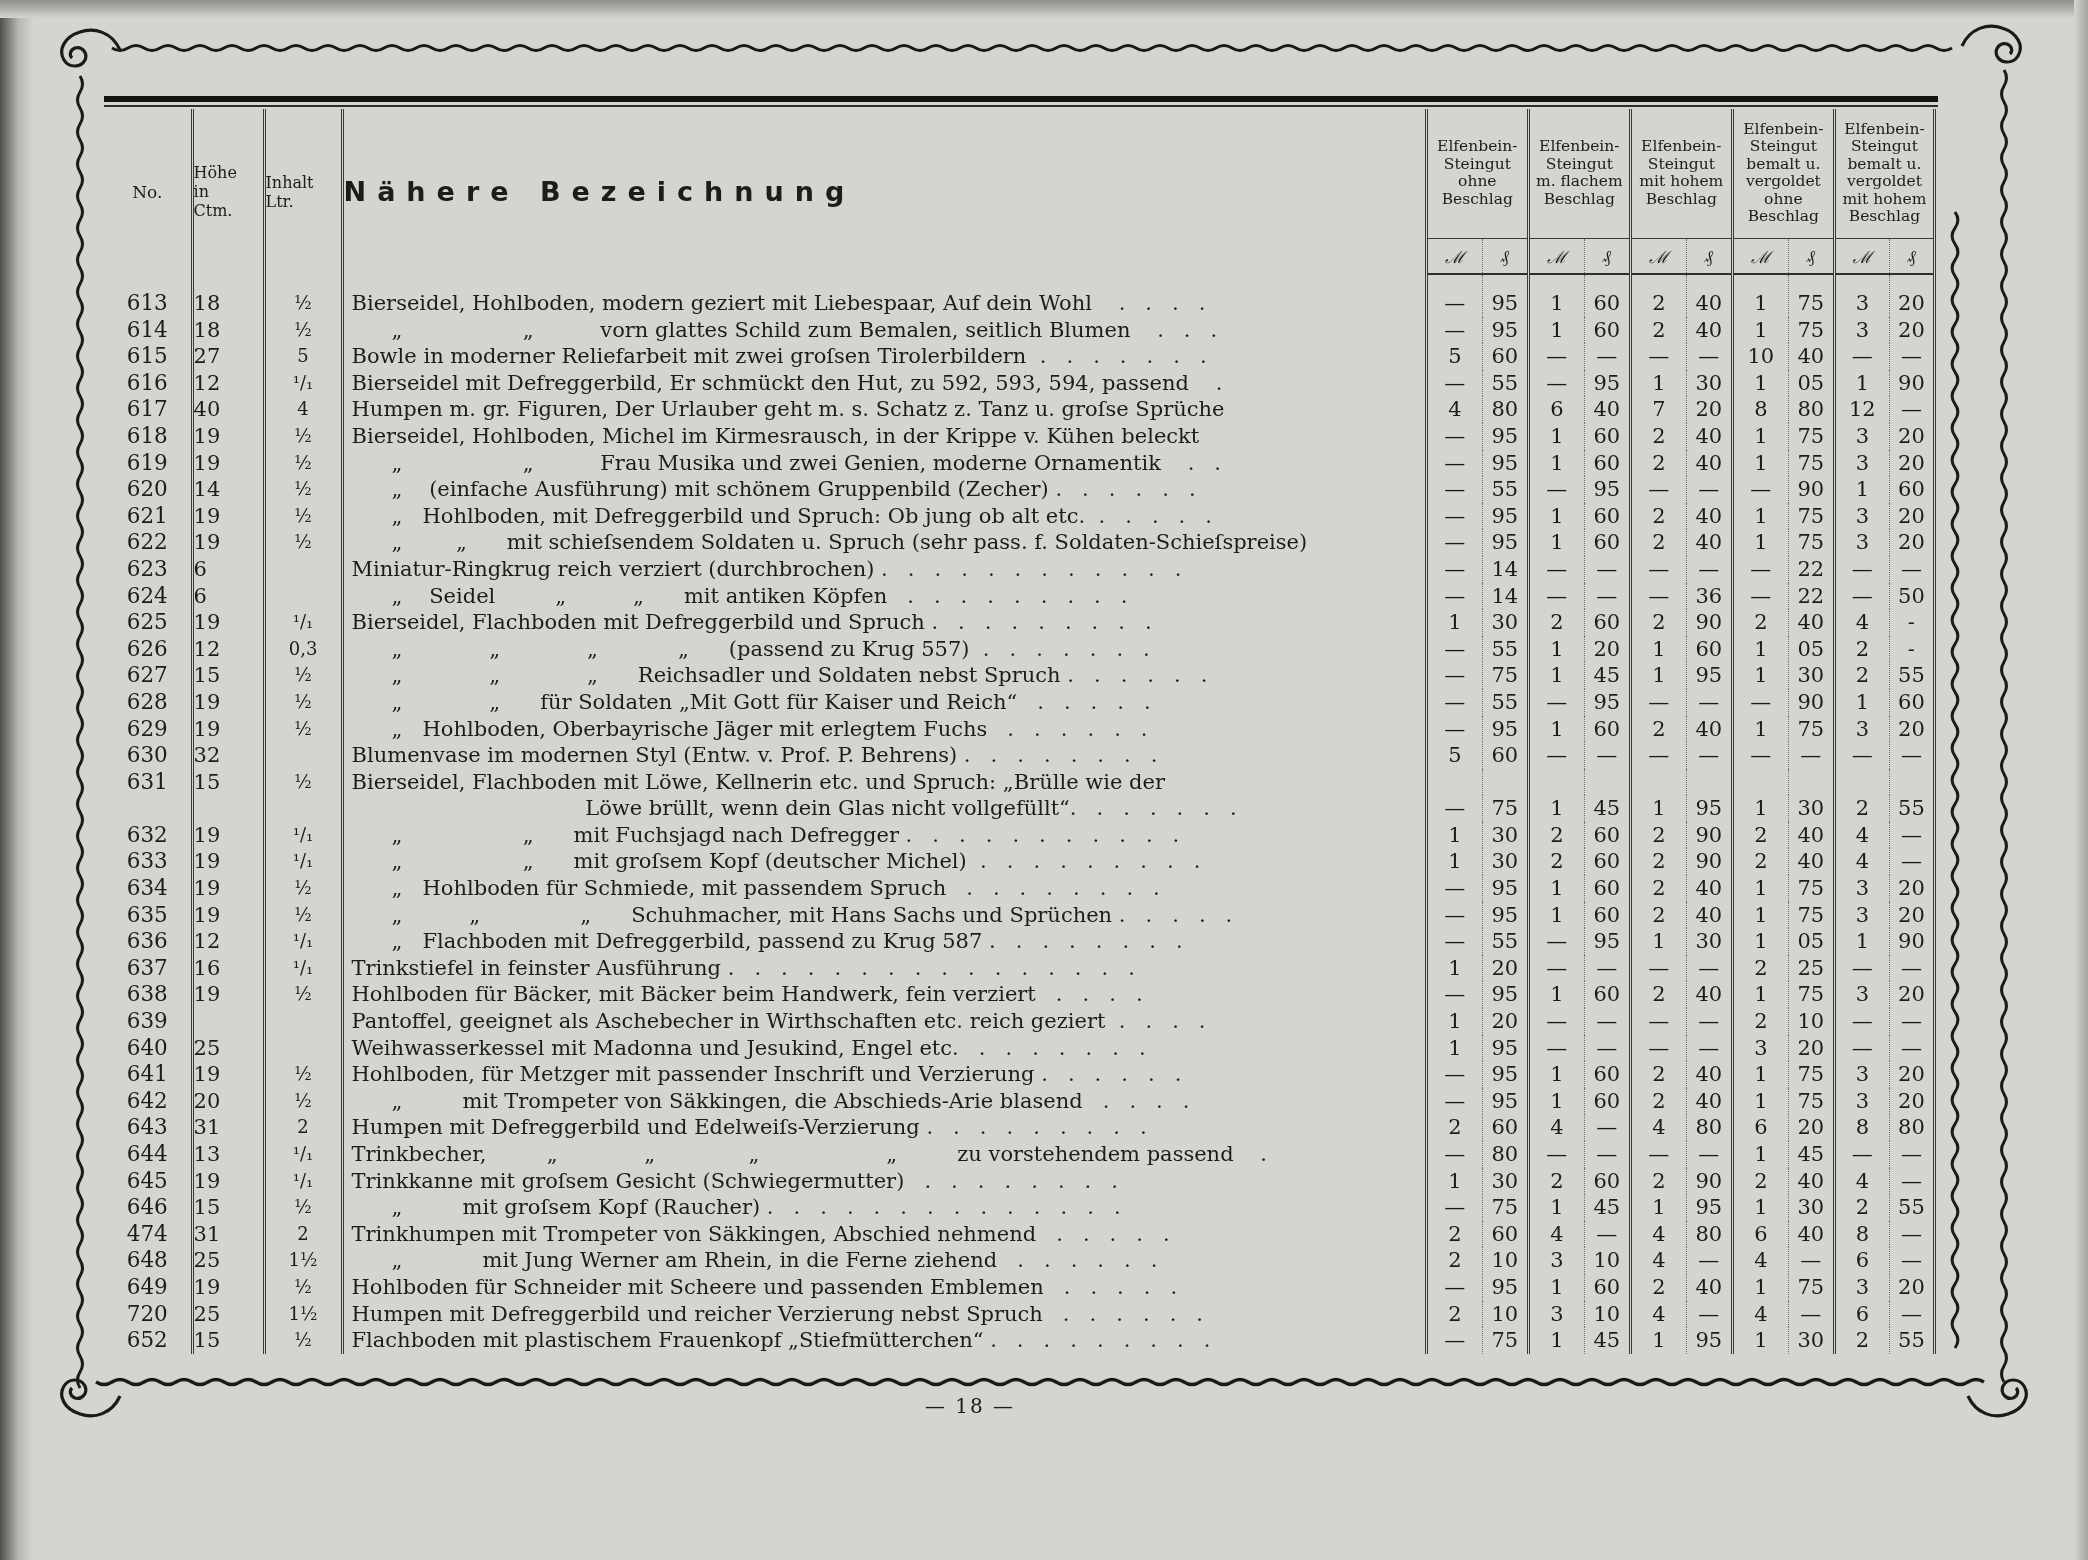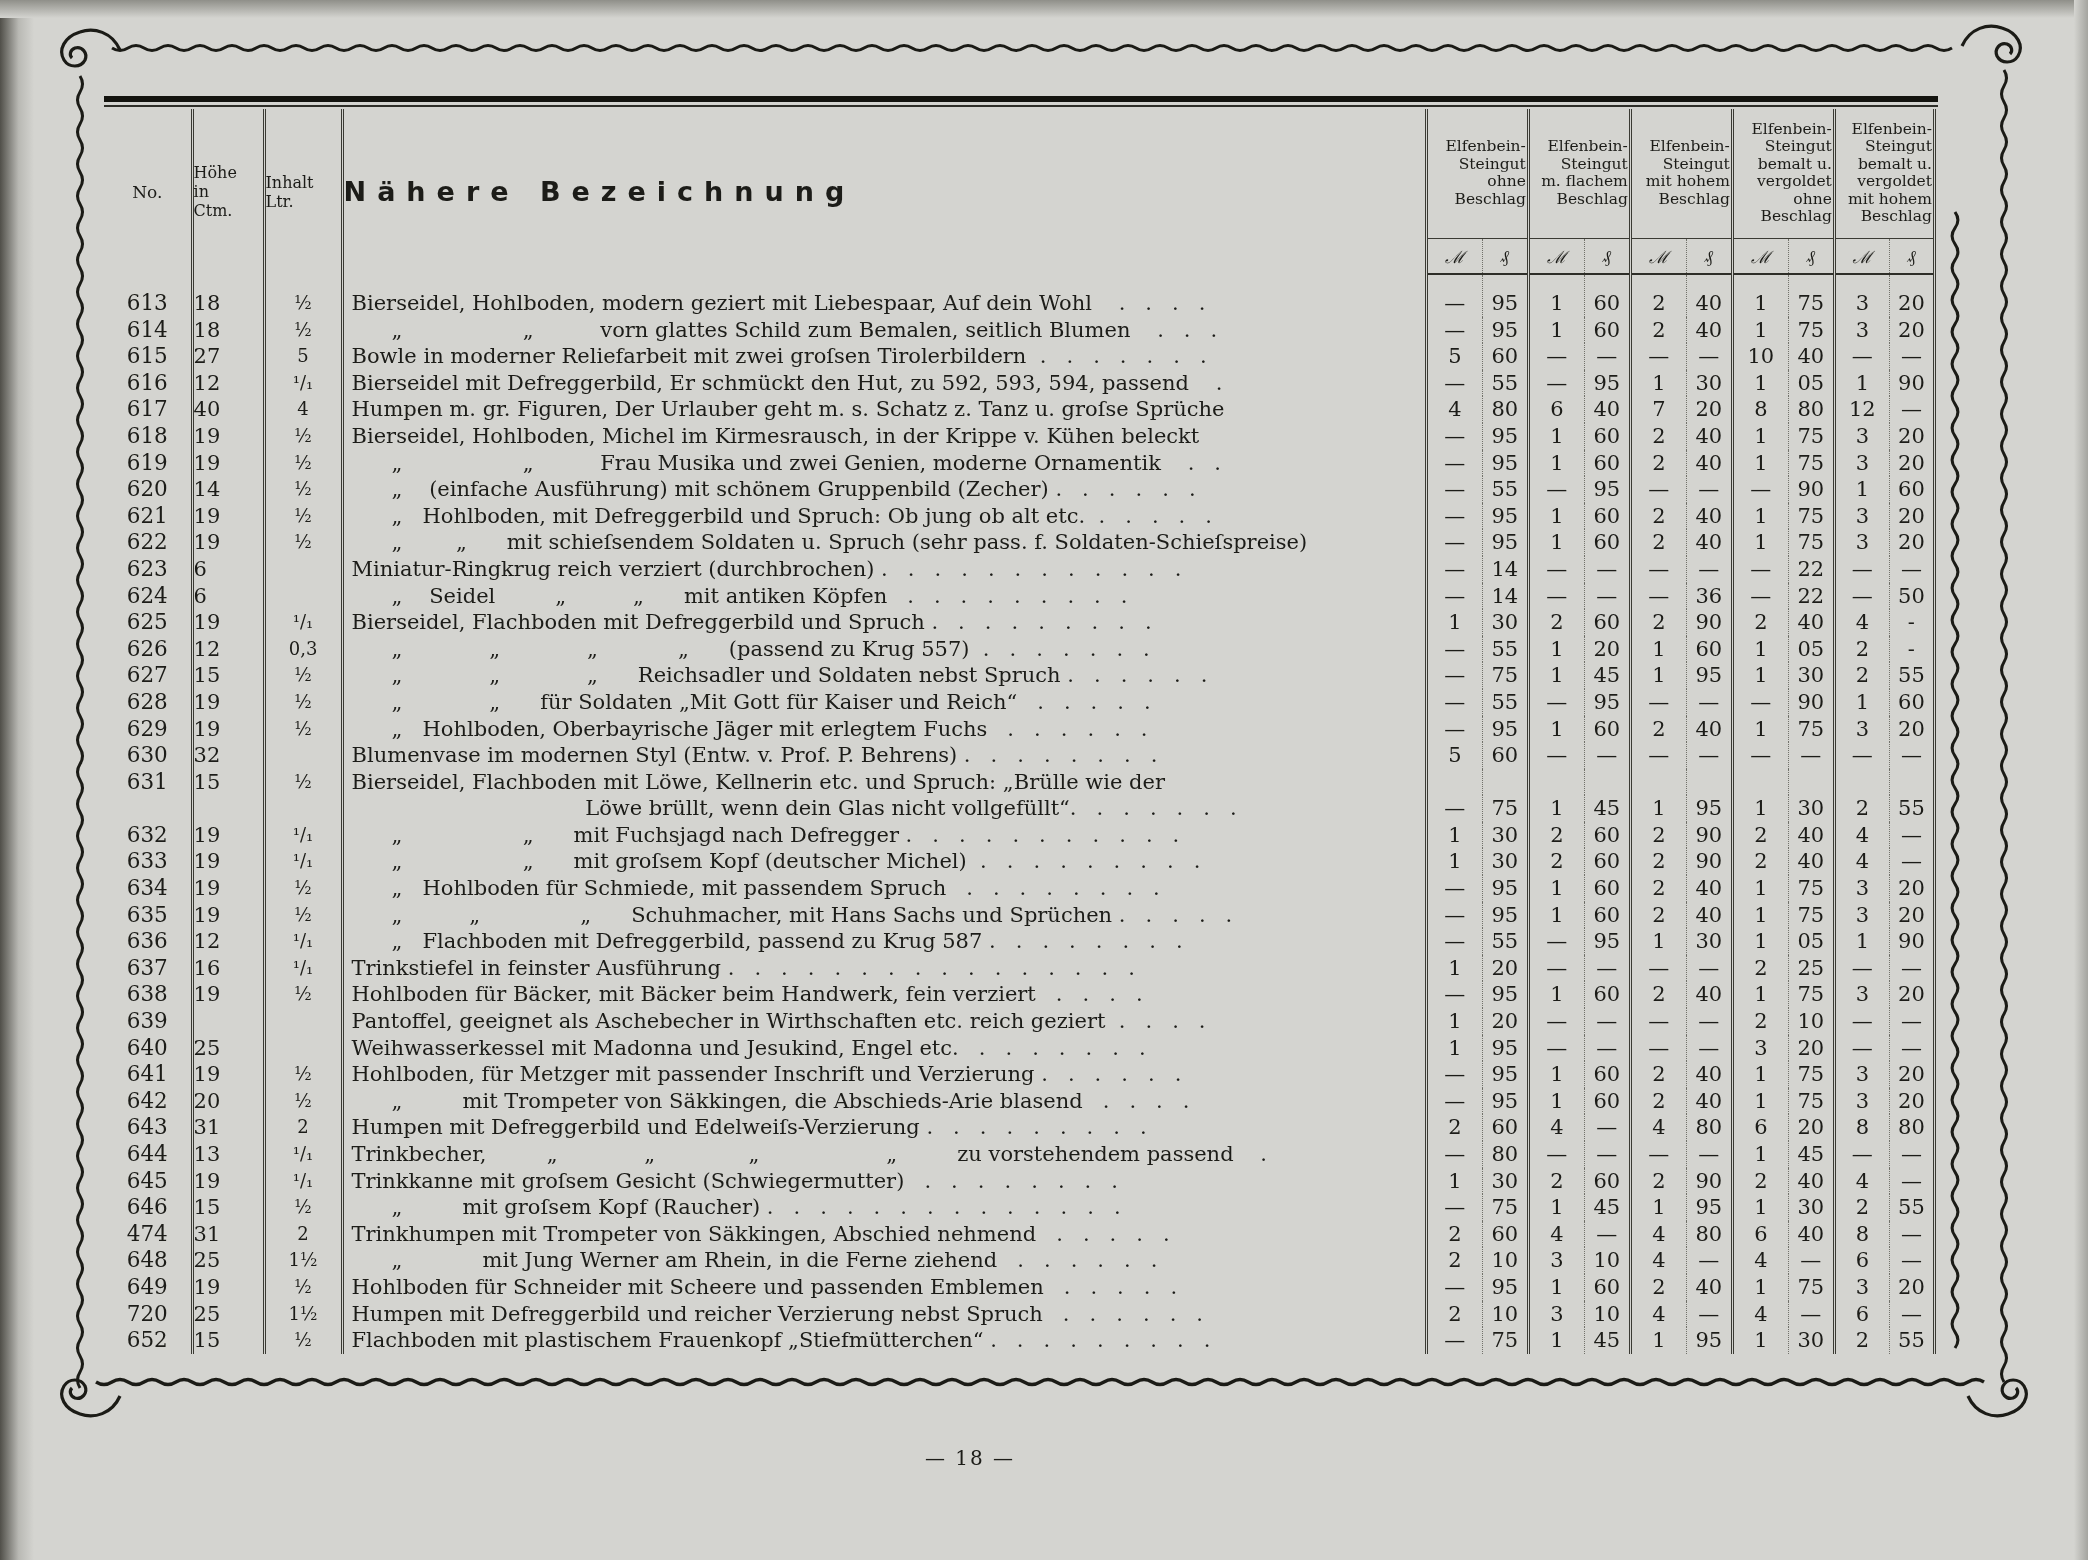--- a/index.html
+++ b/index.html
@@ -32,34 +32,34 @@
   
   .cdbl{border-left:3px double #3a3a33;}
   .cdot{border-left:1px dotted #71716a;}
   .tbl-right{border-right:3px double #3a3a33;}
 
   thead th{vertical-align:middle;}
   .h-no{font-size:17px;text-align:center;}
   .h-small{font-size:16px;text-align:left;white-space:pre-line;line-height:19px;}
   .h-bez{font-family:"DejaVu Sans", sans-serif;font-weight:bold;font-size:27px;
          letter-spacing:11px;text-align:left;}
-  .h-group{font-size:15.5px;line-height:17.5px;text-align:right;white-space:pre-line;
+  .h-group{font-size:15.5px;line-height:17.5px;text-align:center;white-space:pre-line;
            border-bottom:1px solid #3a3a33;padding:4px 1px 5px 1px;height:120px;vertical-align:middle;}
   .cur-row td{height:34px;text-align:center;font-size:17px;font-style:italic;
               border-bottom:2px solid #2e2e28;}
 
   tbody td{height:26.6px;line-height:26.6px;font-size:21px;white-space:pre;}
   tbody tr:first-child td{padding-top:15px;}
   .c-no{text-align:center;font-size:21.5px;}
   .c-hoehe{text-align:left;}
   .c-inhalt{text-align:center;font-size:18px;}
   .c-bez{text-align:left;padding-left:8px;}
   .c-price{text-align:center;}
 
-  .page-number{position:absolute;left:0;top:1446px;width:1940px;text-align:center;
+  .page-number{position:absolute;left:0;top:1394px;width:1940px;text-align:center;
                font-size:20px;letter-spacing:2px;}
 </style>
 </head>
 <body>
 
 <div class="sheet">
   <div class="sheet-shade-left"></div>
   <div class="sheet-shade-top"></div>
   <div class="sheet-shade-right"></div>
 

